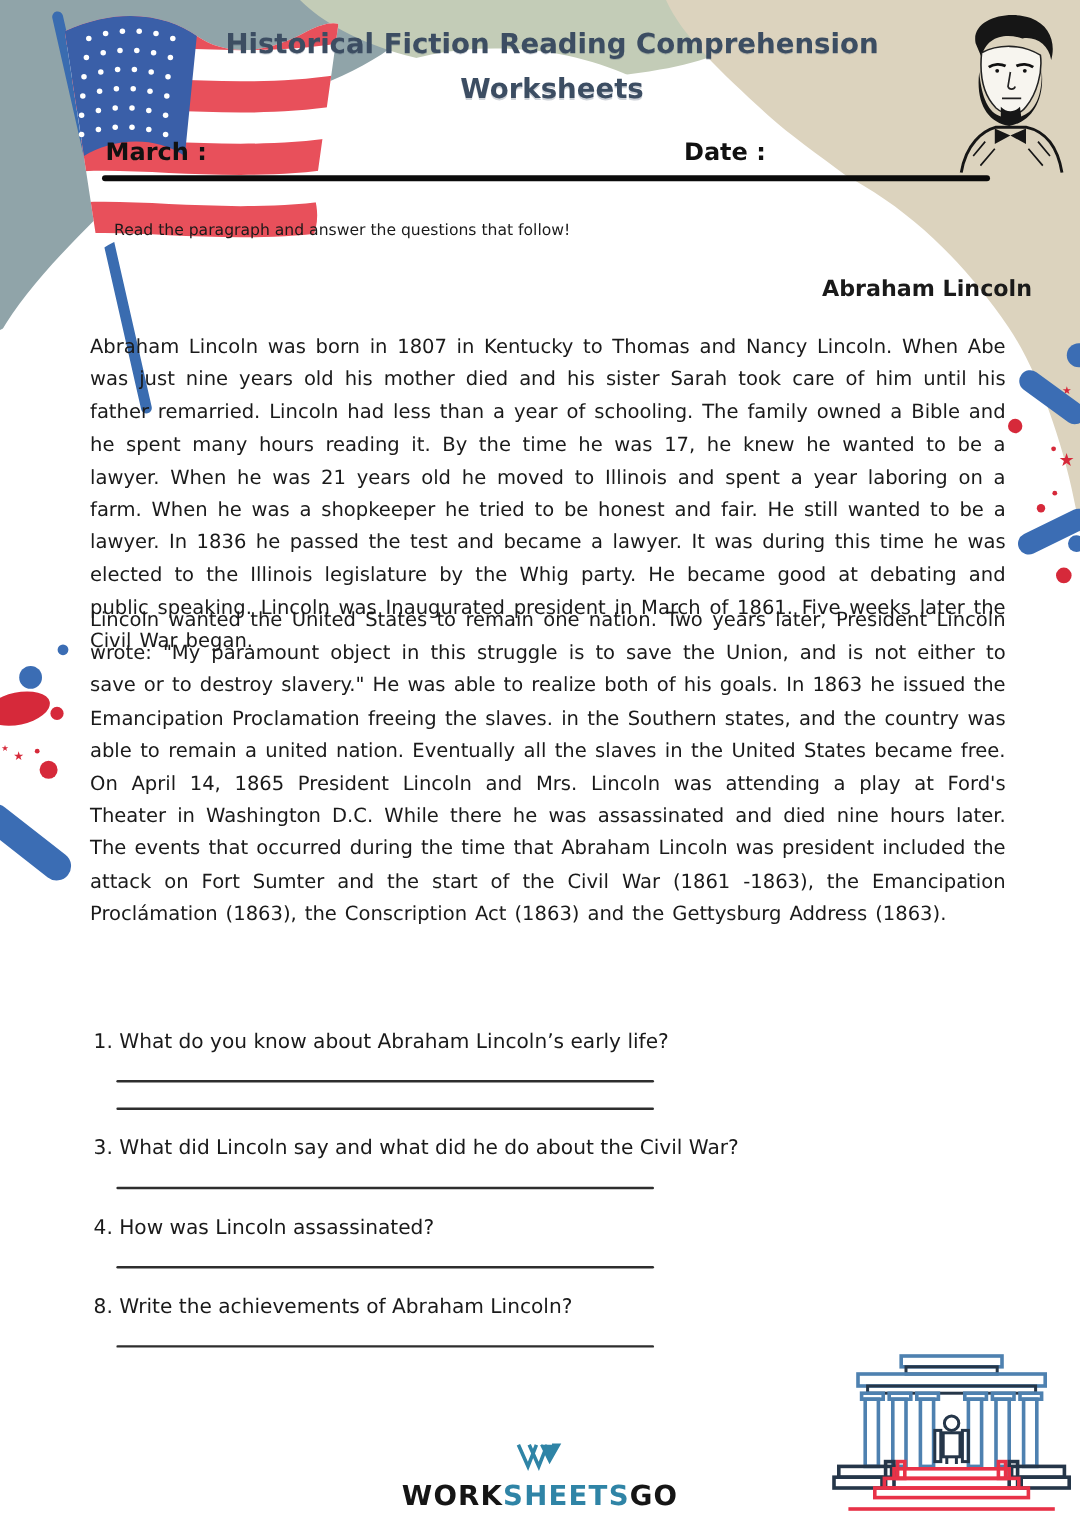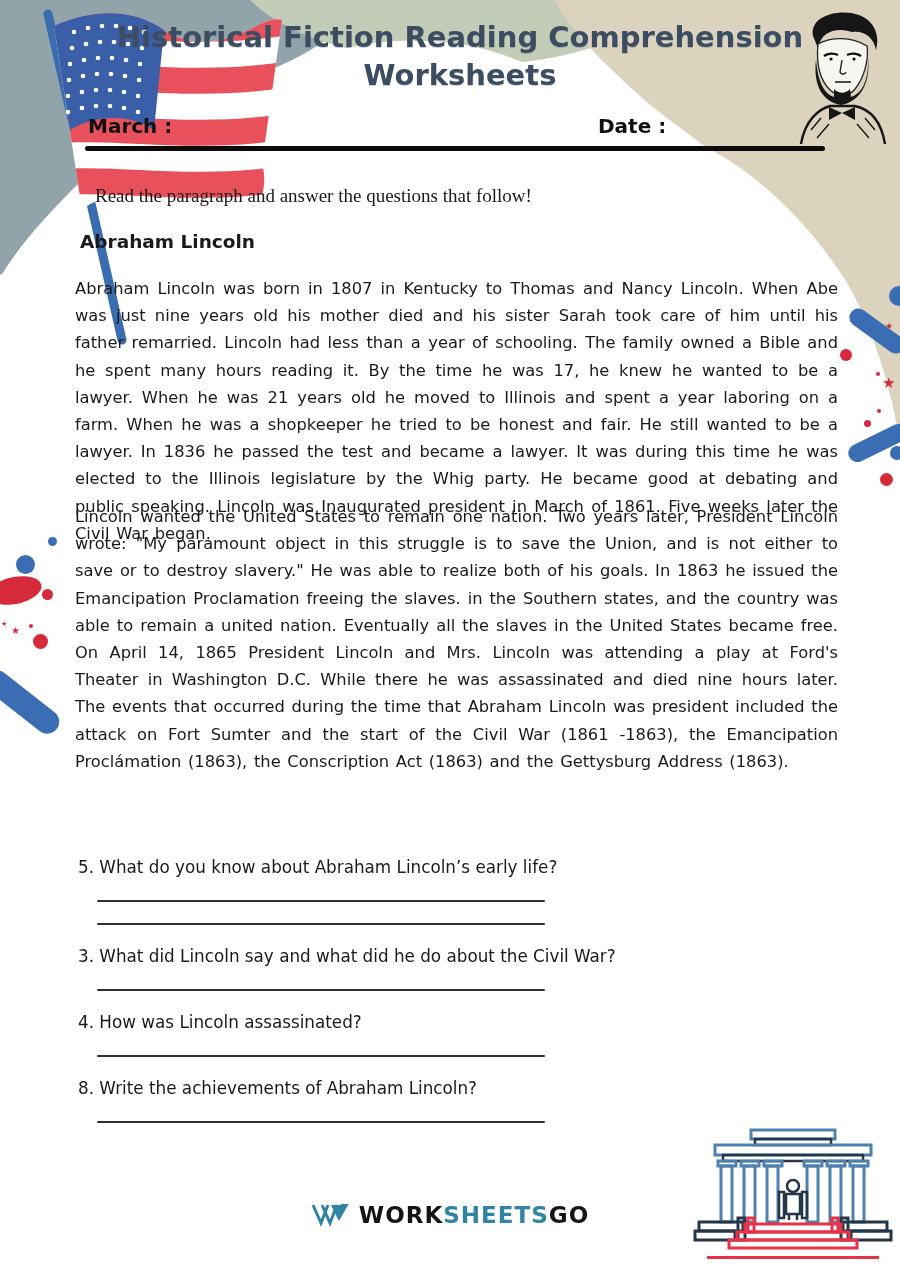--- a/index.html
+++ b/index.html
@@ -3,44 +3,44 @@
 <meta charset="utf-8">
 <style>
   html,body{margin:0;padding:0;background:#fff;}
   .page{position:relative;width:900px;height:1274px;background:#fff;overflow:hidden;
         font-family:"DejaVu Sans","Liberation Sans",sans-serif;color:#1a1a1a;}
   .layer-bg{position:absolute;top:0;left:0;z-index:0;}
   .dec{position:absolute;z-index:1;}
 
   
   .title-wrap{position:absolute;left:110px;top:18px;width:700px;text-align:center;z-index:2;}
-  .title-line{font-weight:bold;font-size:29px;line-height:38px;color:#3c4d62;
+  .title-line{font-weight:bold;font-size:23px;line-height:38px;color:#3c4d62;
               letter-spacing:0px;text-shadow:0 1px 0 rgba(60,77,98,.25);}
   .name-date{position:absolute;top:114px;left:0;width:900px;z-index:2;font-weight:bold;font-size:20px;color:#111;}
   .name-label{position:absolute;left:88px;top:0;}
-  .date-label{position:absolute;left:598px;top:0;}
+  .date-label{position:absolute;left:570px;top:0;}
   .name-line{position:absolute;left:150px;top:24px;width:330px;height:2px;}
   .date-line{position:absolute;left:630px;top:24px;width:170px;height:2px;}
   .rule{position:absolute;left:85px;top:146px;width:740px;height:5px;background:#0b0b0b;border-radius:3px;z-index:2;}
 
-  .instruction{position:absolute;left:95px;top:185px;width:700px;font-size:19px;z-index:2;font-family:Liberation Serif, serif;}
-  .passage-heading{position:absolute;left:80px;top:231px;width:780px;text-align:left;
+  .instruction{position:absolute;left:95px;top:185px;width:700px;font-size:13px;z-index:2;}
+  .passage-heading{position:absolute;left:80px;top:231px;width:780px;text-align:right;
                    font-weight:bold;font-size:18.5px;z-index:2;}
   .para{position:absolute;left:75px;width:763px;font-size:16.3px;line-height:27.2px;
         text-align:justify;word-spacing:1.5px;z-index:2;}
   .para1{top:275px;}
   .para2{top:503px;}
 
   .questions{position:absolute;left:78px;top:856px;width:620px;z-index:2;}
   .qa-block{margin-bottom:20px;}
   .question{font-size:16.8px;line-height:23px;}
   .answer-line{margin:21px 0 0 19px;width:448px;height:2px;background:#2e2e2e;border-radius:1px;}
 
   .footer-logo{position:absolute;left:0;top:1202px;width:900px;text-align:center;z-index:2;}
-  .footer-logo .inner{display:inline-flex;align-items:center;gap:8px;}
+  .footer-logo .inner{display:inline-flex;align-items:center;gap:8px;flex-direction:column;}
   .logo-text{font-weight:bold;font-size:23px;letter-spacing:1px;}
   .lw{color:#151515;} .ls{color:#2f84a6;} .lg{color:#151515;}
 
   .flag-wrap{position:absolute;left:26px;top:4px;width:258px;height:348px;z-index:2;}
   .portrait-wrap{position:absolute;left:791px;top:6px;width:102px;height:138px;z-index:2;}
   .memorial-wrap{position:absolute;left:693px;top:1128px;width:200px;height:142px;z-index:2;}
 
   .dot{border-radius:50%;}
   .star{color:#d6293a;line-height:1;}
 </style>
@@ -145,21 +145,21 @@
   <div class="rule"></div>
 
   <div class="instruction">Read the paragraph and answer the questions that follow!</div>
 
   <div class="passage-heading">Abraham Lincoln</div>
   <div class="para para1">Abraham Lincoln was born in 1807 in Kentucky to Thomas and Nancy Lincoln. When Abe was just nine years old his mother died and his sister Sarah took care of him until his father remarried. Lincoln had less than a year of schooling. The family owned a Bible and he spent many hours reading it. By the time he was 17, he knew he wanted to be a lawyer. When he was 21 years old he moved to Illinois and spent a year laboring on a farm. When he was a shopkeeper he tried to be honest and fair. He still wanted to be a lawyer. In 1836 he passed the test and became a lawyer. It was during this time he was elected to the Illinois legislature by the Whig party. He became good at debating and public speaking. Lincoln was Inaugurated president in March of 1861. Five weeks later the Civil War began.</div>
   <div class="para para2">Lincoln wanted the United States to remain one nation. Two years later, President Lincoln wrote: "My paramount object in this struggle is to save the Union, and is not either to save or to destroy slavery." He was able to realize both of his goals. In 1863 he issued the Emancipation Proclamation freeing the slaves. in the Southern states, and the country was able to remain a united nation. Eventually all the slaves in the United States became free. On April 14, 1865 President Lincoln and Mrs. Lincoln was attending a play at Ford's Theater in Washington D.C. While there he was assassinated and died nine hours later. The events that occurred during the time that Abraham Lincoln was president included the attack on Fort Sumter and the start of the Civil War (1861 -1863), the Emancipation Proclámation (1863), the Conscription Act (1863) and the Gettysburg Address (1863).</div>
 
   <div class="questions">
     <div class="qa-block">
-      <div class="question">5. What do you know about Abraham Lincoln’s early life?</div>
+      <div class="question">1. What do you know about Abraham Lincoln’s early life?</div>
       <div class="answer-line"></div>
     </div>
     <div class="qa-block">
       <div class="answer-line"></div>
     </div>
     <div class="qa-block">
       <div class="question">3. What did Lincoln say and what did he do about the Civil War?</div>
       <div class="answer-line"></div>
     </div>
     <div class="qa-block">

